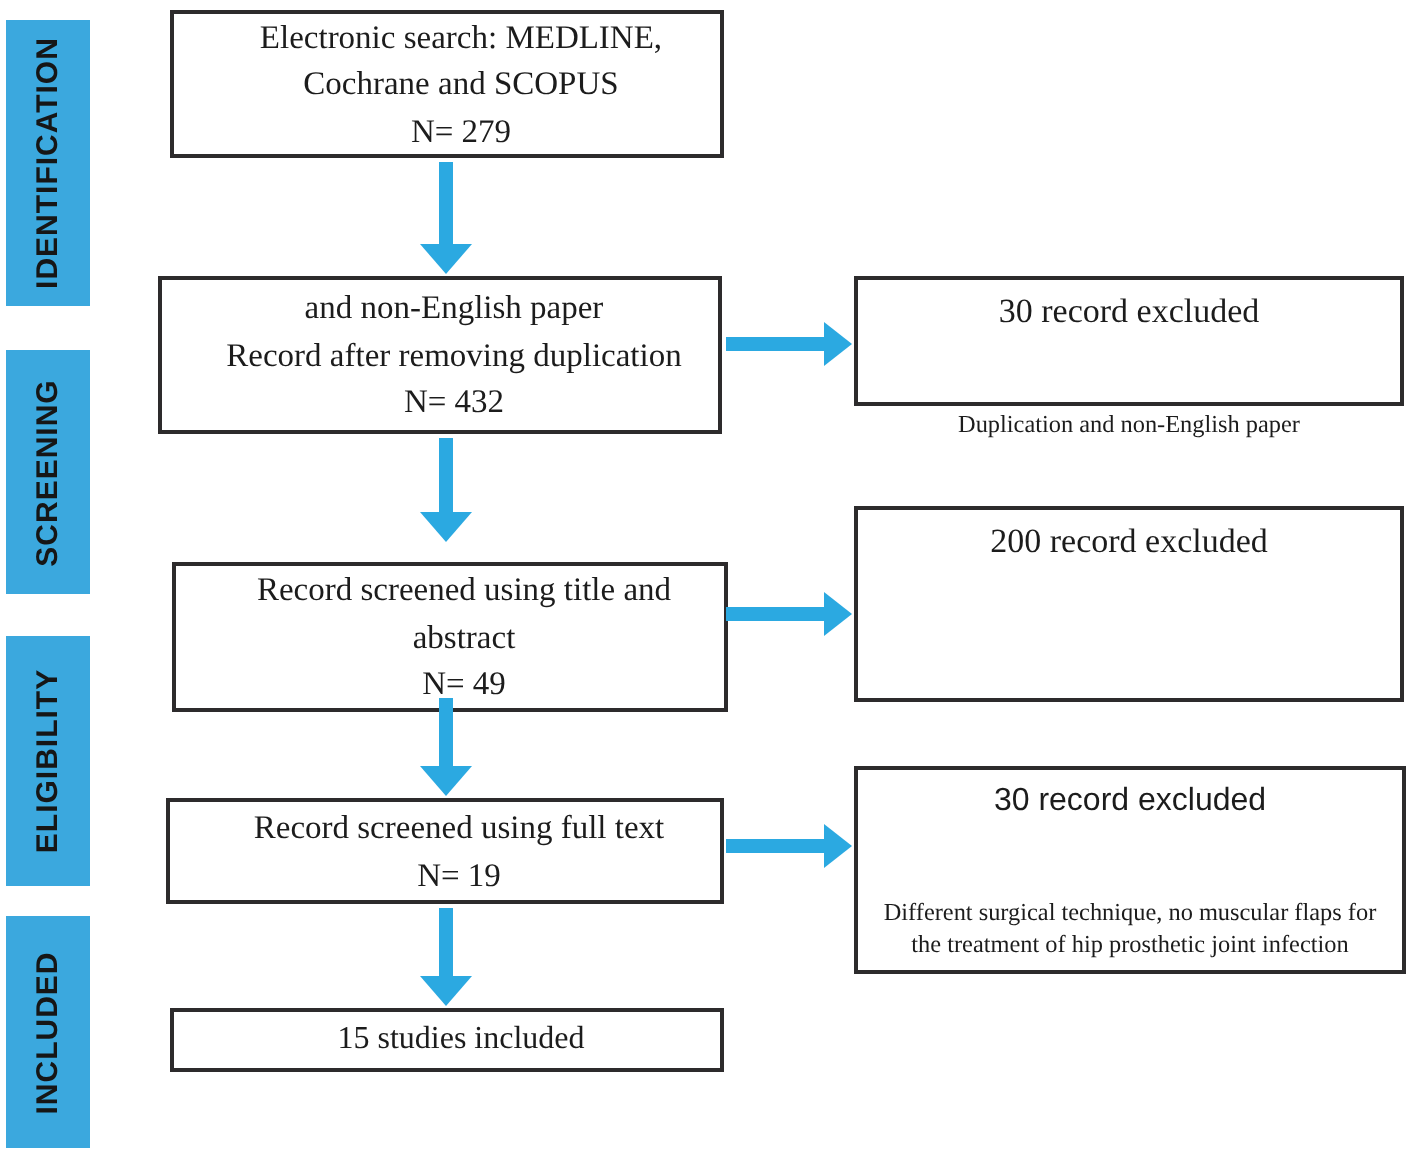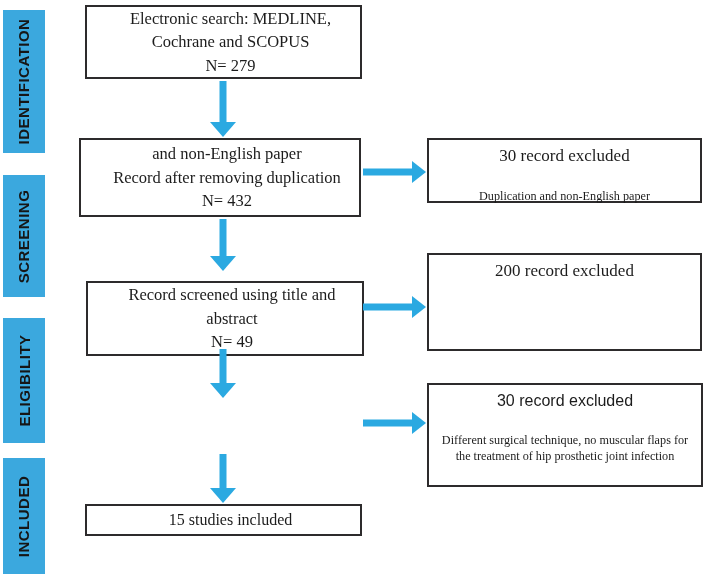--- a/index.html
+++ b/index.html
@@ -49,20 +49,21 @@
   .fbox .ln{display:block;}
   
   .xbox{
     position:absolute;
     background:#ffffff;
     border:2px solid var(--border-col);
     display:flex;flex-direction:column;
     align-items:center;justify-content:flex-start;
     text-align:center;
     padding:5px 8px 4px 8px;
+    gap:16px;
   }
   .xbox .xtitle{font-size:17px;line-height:1.35;}
   .xbox .xtitle.sans{font-family:"Liberation Sans", sans-serif;font-size:16px;}
   .xbox .xdetail{font-size:12.2px;line-height:1.32;max-width:262px;margin-top:20px;}
   
   .arrow-v{position:absolute;width:32px;}
   .arrow-v .stem{
     position:absolute;top:0;bottom:13px;left:50%;
     transform:translateX(-50%);
     width:7px;background:var(--arrow-blue);
@@ -143,20 +144,24 @@
     <span class="ln">Record after removing duplication</span>
     <span class="ln">N= 432</span>
   </div>
 
   <div class="fbox" id="box-title-abstract">
     <span class="ln">Record screened using title and</span>
     <span class="ln">abstract</span>
     <span class="ln">N= 49</span>
   </div>
 
+  <div class="fbox" id="box-fulltext">
+    <span class="ln">Record screened using full text</span>
+    <span class="ln">N= 19</span>
+  </div>
 
   <div class="fbox" id="box-included">
     <span class="ln">15 studies included</span>
   </div>
 
   <div class="xbox" id="xbox-1">
     <span class="xtitle">30 record excluded</span>
     <span class="xdetail">Duplication and non-English paper</span>
   </div>
 

